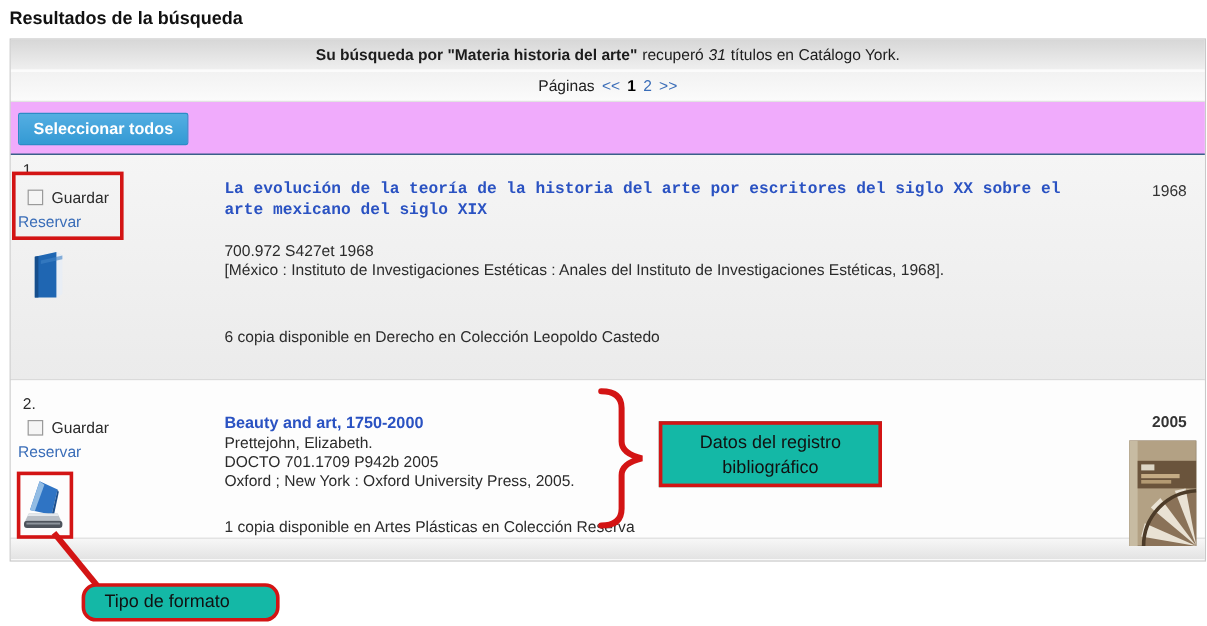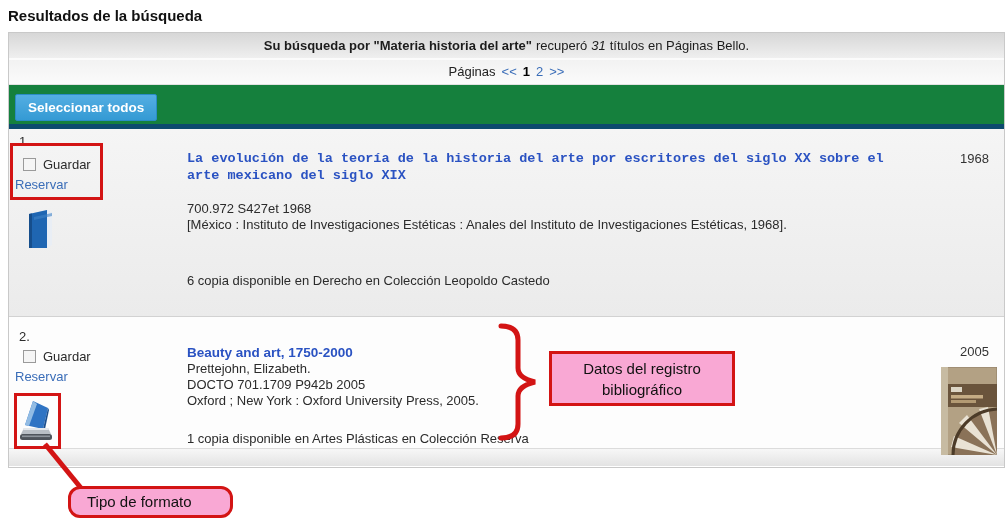--- a/index.html
+++ b/index.html
@@ -24,21 +24,21 @@
   }
   .bar-summary .b { font-weight:bold; }
   .bar-summary .i { font-style:italic; }
   .bar-summary span { margin:0 2px; }
   .bar-pages {
     height:25px; line-height:24px; text-align:center;
     background:linear-gradient(#f2f2f2, #fbfbfb);
     border-bottom:1px solid #e2e2e2; color:#222;
   }
   .bar-pages span, .bar-pages a { margin:16px 3px; }
-  .row-toolbar { height:44px; background:#15803d; border-bottom:5px solid #0c4a6e; position:relative; }
+  .row-toolbar { height:44px; background:#f0abfc; border-bottom:1px solid #0c4a6e; position:relative; }
   .row-result-1 { height:188px; background:linear-gradient(#f5f5f5,#ebebeb); border-bottom:1px solid #d2d2d2; }
   .row-result-2 { height:131px; background:#fdfdfd; }
   .row-footer { height:18px; background:linear-gradient(#f7f7f7,#e3e3e3); border-top:1px solid #dcdcdc; }
 
   
   a { text-decoration:none; cursor:pointer; }
   .link-blue { color:#3a6db8; }
   .title-link { color:#2a52c2; font-weight:bold; font-size:13.5px; line-height:17px; display:block; }
   .current-page { font-weight:bold; color:#000; }
   .meta-line { position:absolute; color:#2b2b2b; line-height:16px; }
@@ -52,37 +52,37 @@
   }
   .chk {
     position:absolute; width:13px; height:13px; appearance:none; -webkit-appearance:none;
     border:1px solid #9a9a9a; background:#f5f5f5; cursor:pointer;
   }
   .abs { position:absolute; }
 
   
   .anno-box { position:absolute; border:3px solid #d31414; background:transparent; }
   .anno-label {
-    position:absolute; border:3px solid #d31414; background:#f9a8d4; color:#111;
+    position:absolute; border:3px solid #d31414; background:#14b8a6; color:#111;
     font-size:15px;
   }
   .anno-record { width:186px; height:55px; text-align:center; line-height:21px; padding-top:4px; }
   .anno-tipo   { width:165px; height:32px; line-height:26px; padding-left:16px;border-radius:12px; }
 
   svg { display:block; }
 </style>
 </head>
 <body>
 
 <div class="page-heading">Resultados de la búsqueda</div>
 
 <div class="table">
 
   <div class="bar-summary">
-    <span class="b">Su búsqueda por "Materia historia del arte"</span><span>recuperó</span><span class="i">31</span><span>títulos en Páginas Bello.</span>
+    <span class="b">Su búsqueda por "Materia historia del arte"</span><span>recuperó</span><span class="i">31</span><span>títulos en Catálogo York.</span>
   </div>
 
   <div class="bar-pages">
     <span>Páginas</span><a class="link-blue">&lt;&lt;</a><span class="current-page">1</span><a class="link-blue">2</a><a class="link-blue">&gt;&gt;</a>
   </div>
 
   <div class="row-toolbar">
     <button class="select-all-btn">Seleccionar todos</button>
   </div>
 
@@ -129,21 +129,21 @@
       <rect x="2" y="36" width="32" height="6" rx="2.5" fill="#4e545c"></rect>
       <rect x="4" y="37.5" width="28" height="1.6" fill="#8d949c"></rect>
     </svg>
   </div>
 
   <a class="title-link abs" style="left:178px; top:311px; width:500px;">Beauty and art, 1750-2000</a>
   <div class="meta-line" style="left:178px; top:328px;">Prettejohn, Elizabeth.</div>
   <div class="meta-line" style="left:178px; top:344px;text-align:right;">DOCTO 701.1709 P942b 2005</div>
   <div class="meta-line" style="left:178px; top:360px;">Oxford ; New York : Oxford University Press, 2005.</div>
   <div class="meta-line" style="left:178px; top:398px;">1 copia disponible en Artes Plásticas en Colección Reserva</div>
-  <div class="year" style="left:855px; top:311px;">2005</div>
+  <div class="year" style="left:855px; top:311px;font-weight:bold;">2005</div>
 
   <div class="abs" style="left:932px; top:334px;">
     <svg width="56" height="88" viewBox="0 0 56 88">
       <rect x="0" y="0" width="56" height="88" fill="#b3a184" stroke="#8d7d64" stroke-width="1"></rect>
       <rect x="0" y="0" width="7" height="88" fill="#c7bba2"></rect>
       <rect x="7" y="17" width="49" height="23" fill="#6a543c"></rect>
       <rect x="10" y="20" width="11" height="5" fill="#ddd6c6"></rect>
       <rect x="10" y="28" width="32" height="3.5" fill="#c5ac85"></rect>
       <rect x="10" y="33" width="25" height="3" fill="#b39a73"></rect>
       <path d="M56,42 A46,46 0 0 0 12,88 L56,88 Z" fill="#8a7258"></path>

